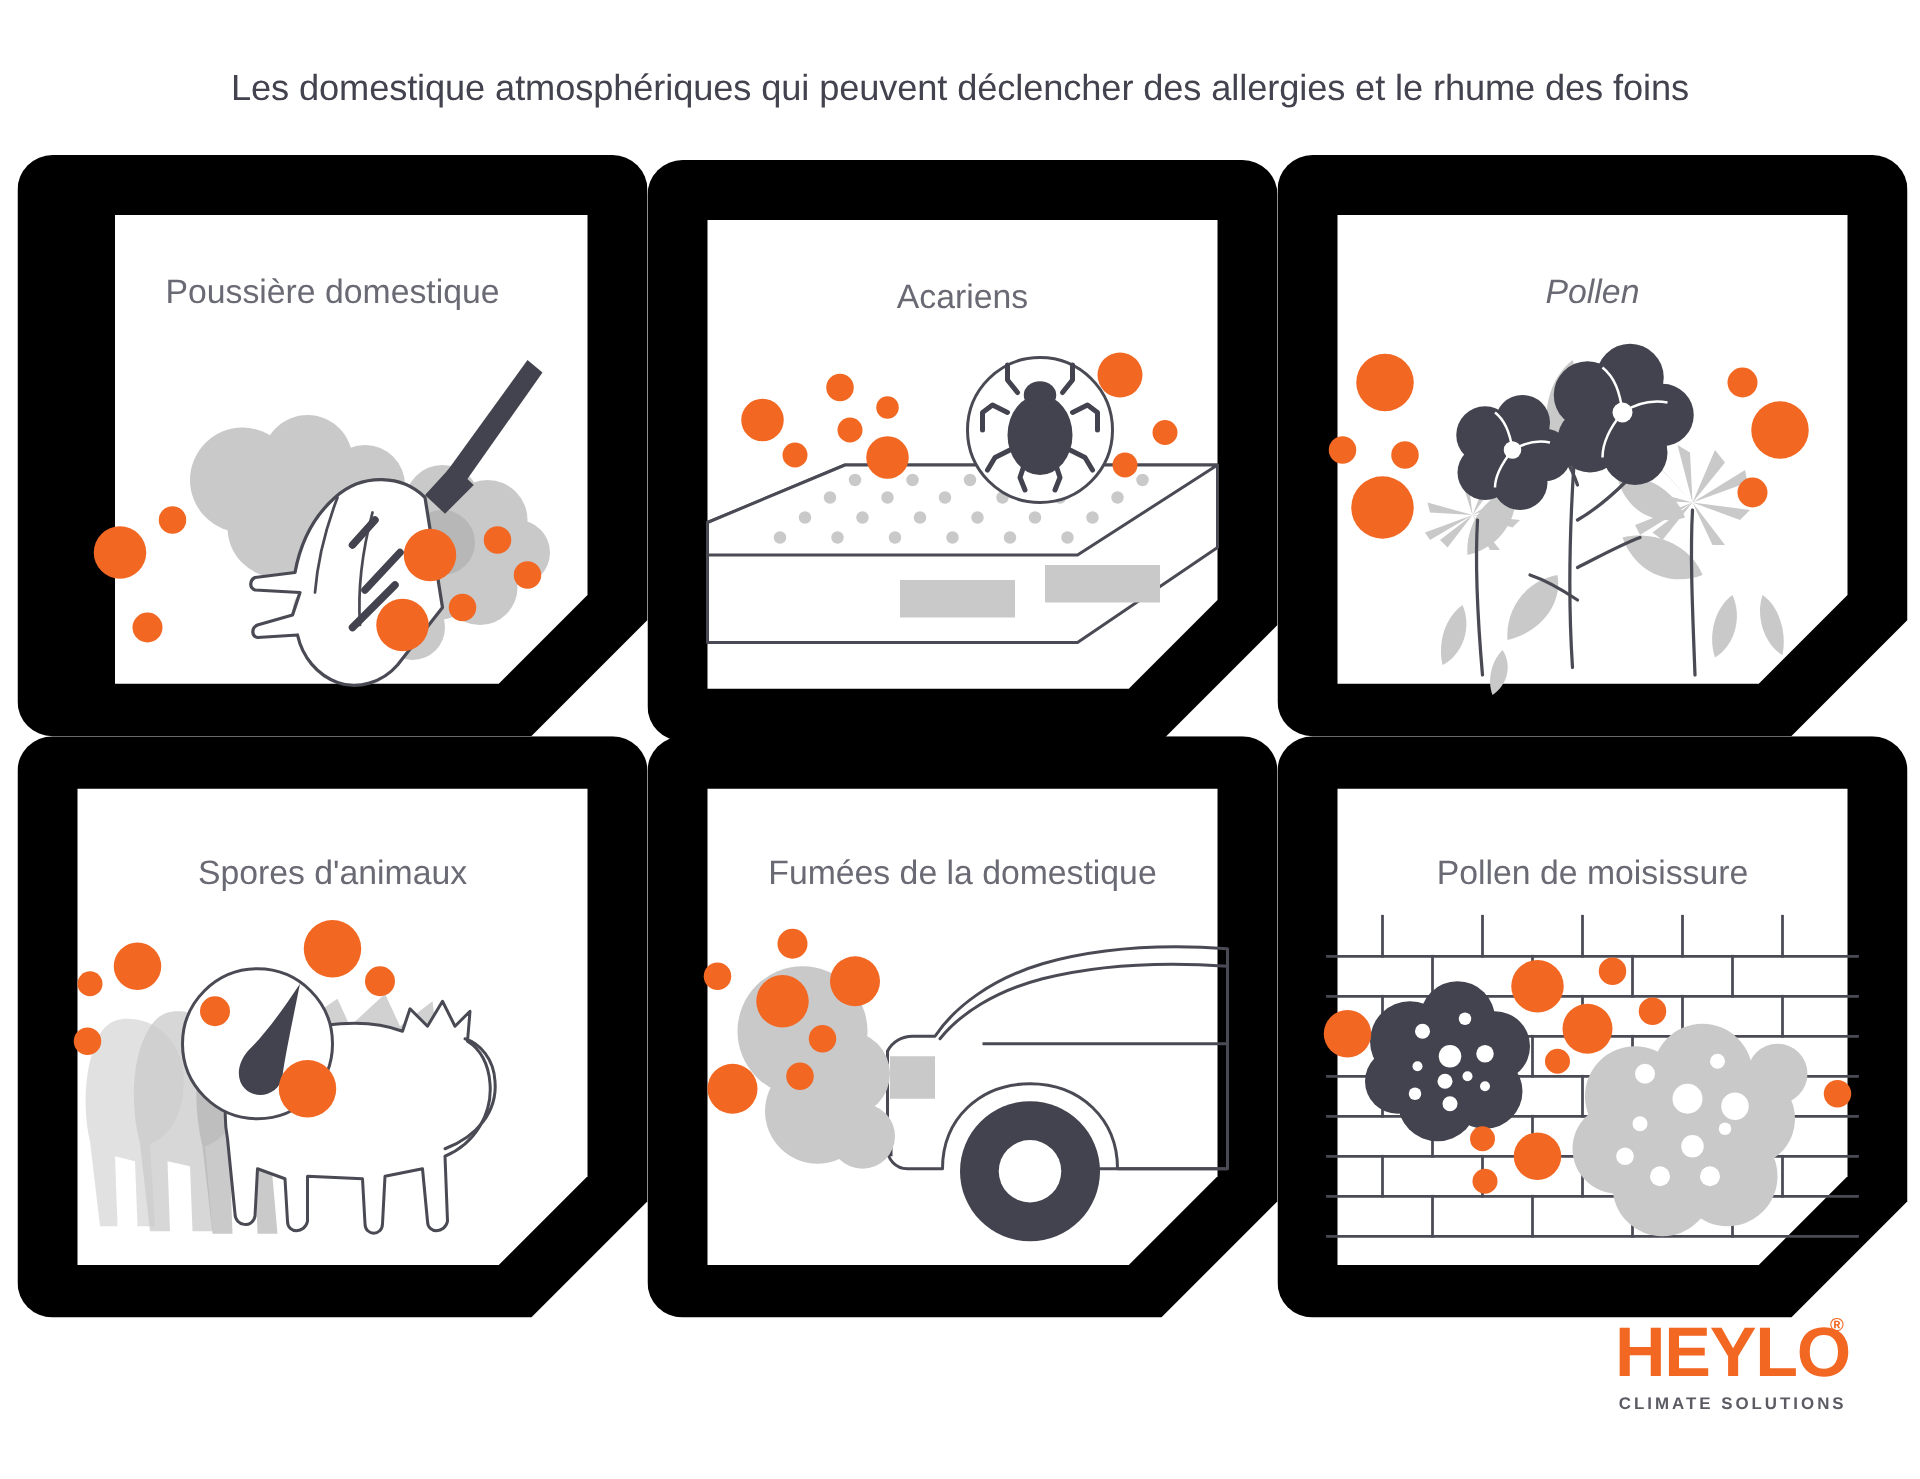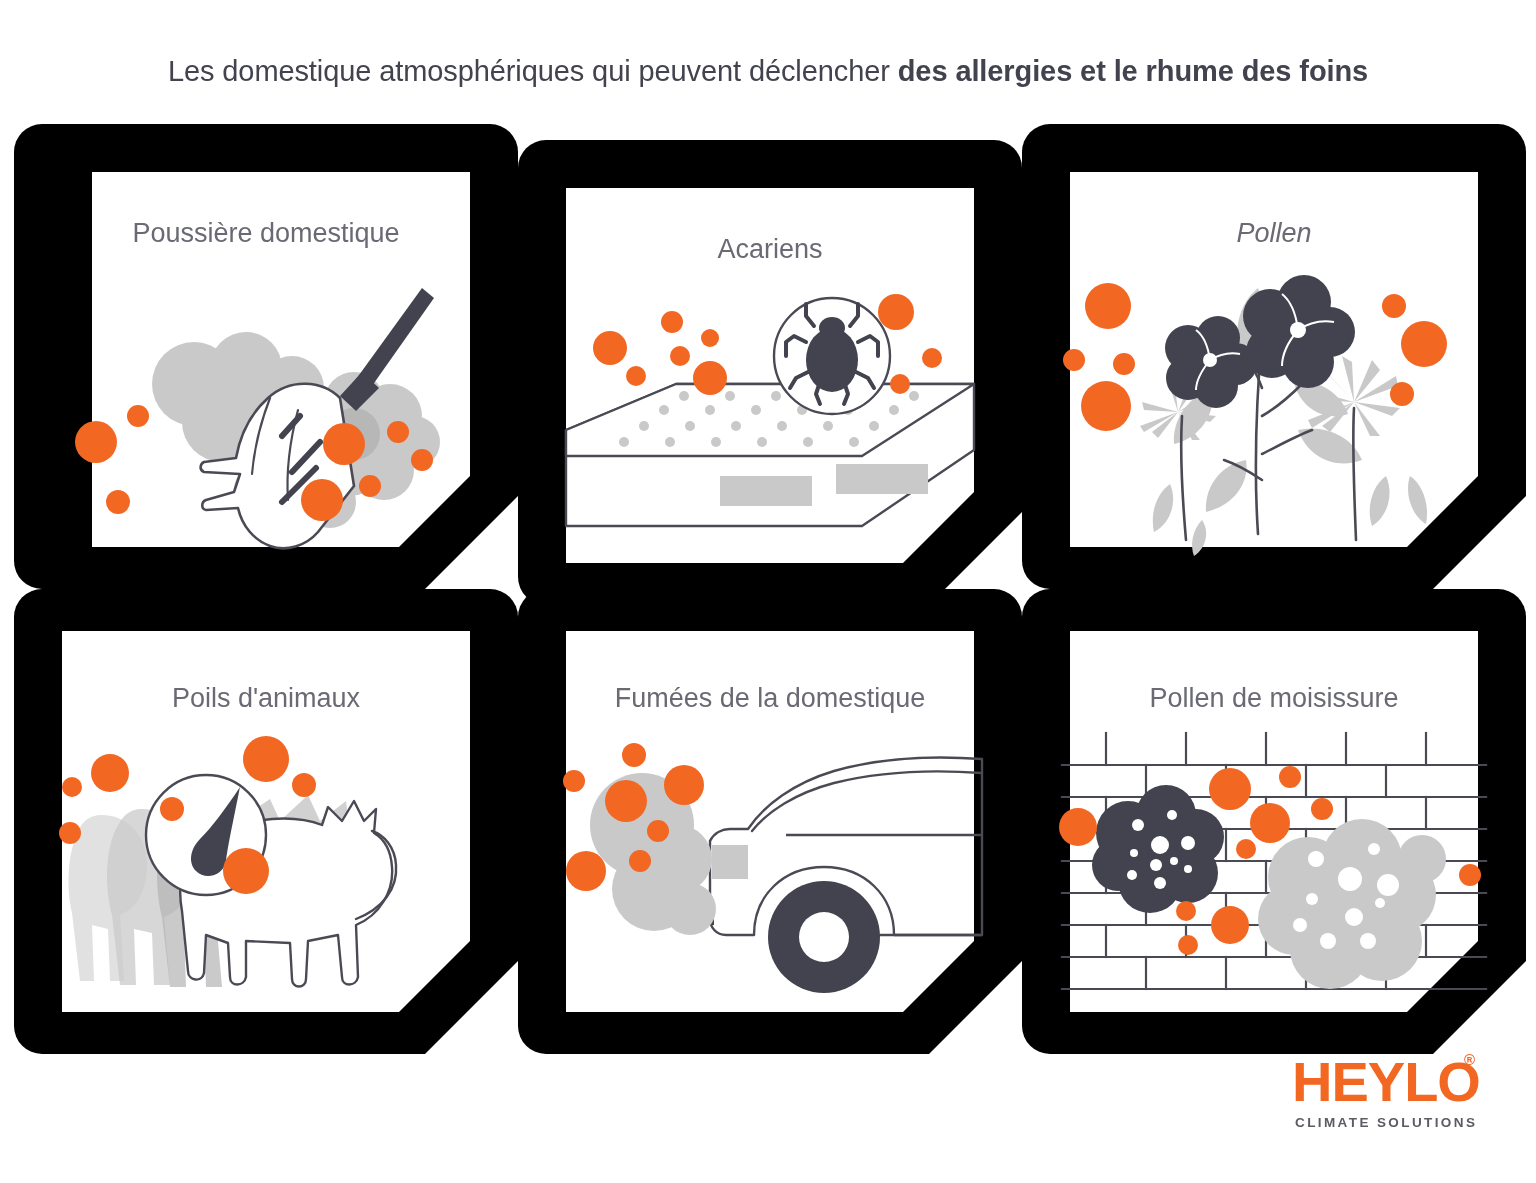--- a/index.html
+++ b/index.html
@@ -25,21 +25,21 @@
     width: 1536px;
     text-align: center;
     font-size: 29px;
     line-height: 38px;
     color: #43434f;
     font-weight: 400;
     letter-spacing: -0.1px;
     white-space: nowrap;
   }
   #headline .strong {
-    font-weight: 700;
+    font-weight: 400;
   }
 
   
   #grid {
     position: absolute;
     left: 14px;
     top: 124px;
     width: 1512px;
     height: 910px;
   }
@@ -78,21 +78,21 @@
   }
   .art svg {
     display: block;
     width: 100%;
     height: 100%;
     overflow: visible;
   }
 
   
   .c0 { left: 0px;    top: 0px; }
-  .c1 { left: 504px;  top: 16px; }
+  .c1 { left: 504px;  top: 4px; }
   .c2 { left: 1008px; top: 0px; font-style: italic; }
   .c3 { left: 0px;    top: 465px; }
   .c4 { left: 504px;  top: 465px; }
   .c5 { left: 1008px; top: 465px; }
 
   
   #logo {
     position: absolute;
     right: 44px;
     bottom: 44px;
@@ -361,21 +361,21 @@
     </div>
   </div>
 
   <div class="card c3">
     <div class="frame">
       <svg viewBox="0 0 504 465" preserveAspectRatio="none">
         <path fill="#000000" d="M28,0 H476 A28,28 0 0 1 504,28 V372 L411,465 H28 A28,28 0 0 1 0,437 V28 A28,28 0 0 1 28,0 Z"></path>
         <path fill="#ffffff" d="M48,42 H456 V352 L385,423 H48 Z"></path>
       </svg>
     </div>
-    <div class="card-title">Poils d'animaux</div>
+    <div class="card-title">Spores d'animaux</div>
     <div class="art">
       <svg viewBox="0 0 424 290">
 
         <g fill="#C9C9C9" opacity="0.55">
           <path d="M22,108 C14,126 12,158 18,184 L26,252 L40,252 L38,196 L54,200 L56,252 L70,252 L66,186
                    C88,178 96,150 92,124 C88,102 70,86 48,86 C34,86 26,94 22,108 Z"></path>
         </g>
         <g fill="#C9C9C9" opacity="0.75">
           <path d="M62,100 C52,120 50,156 58,186 L66,256 L82,256 L80,200 L98,204 L100,256 L116,256 L110,188
                    C134,180 144,150 138,120 C132,96 112,80 88,80 C74,80 68,88 62,100 Z"></path>

